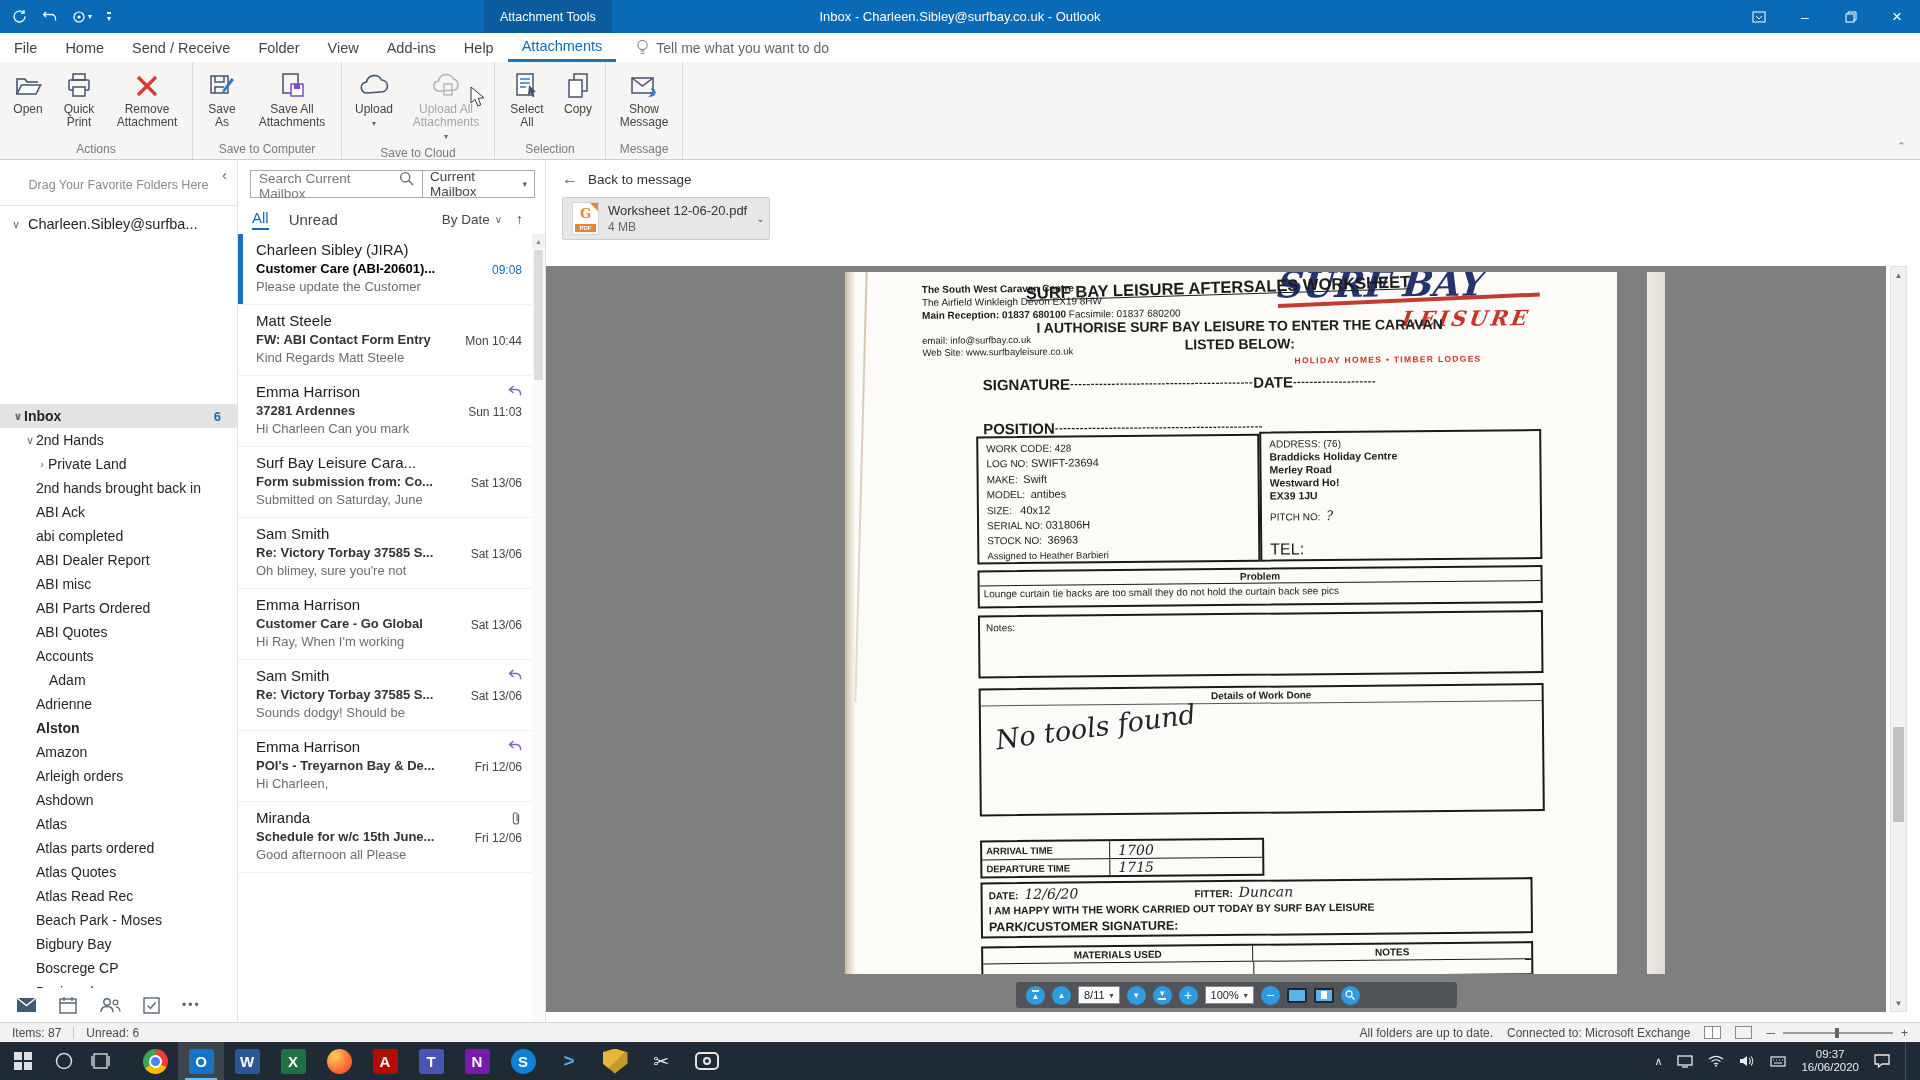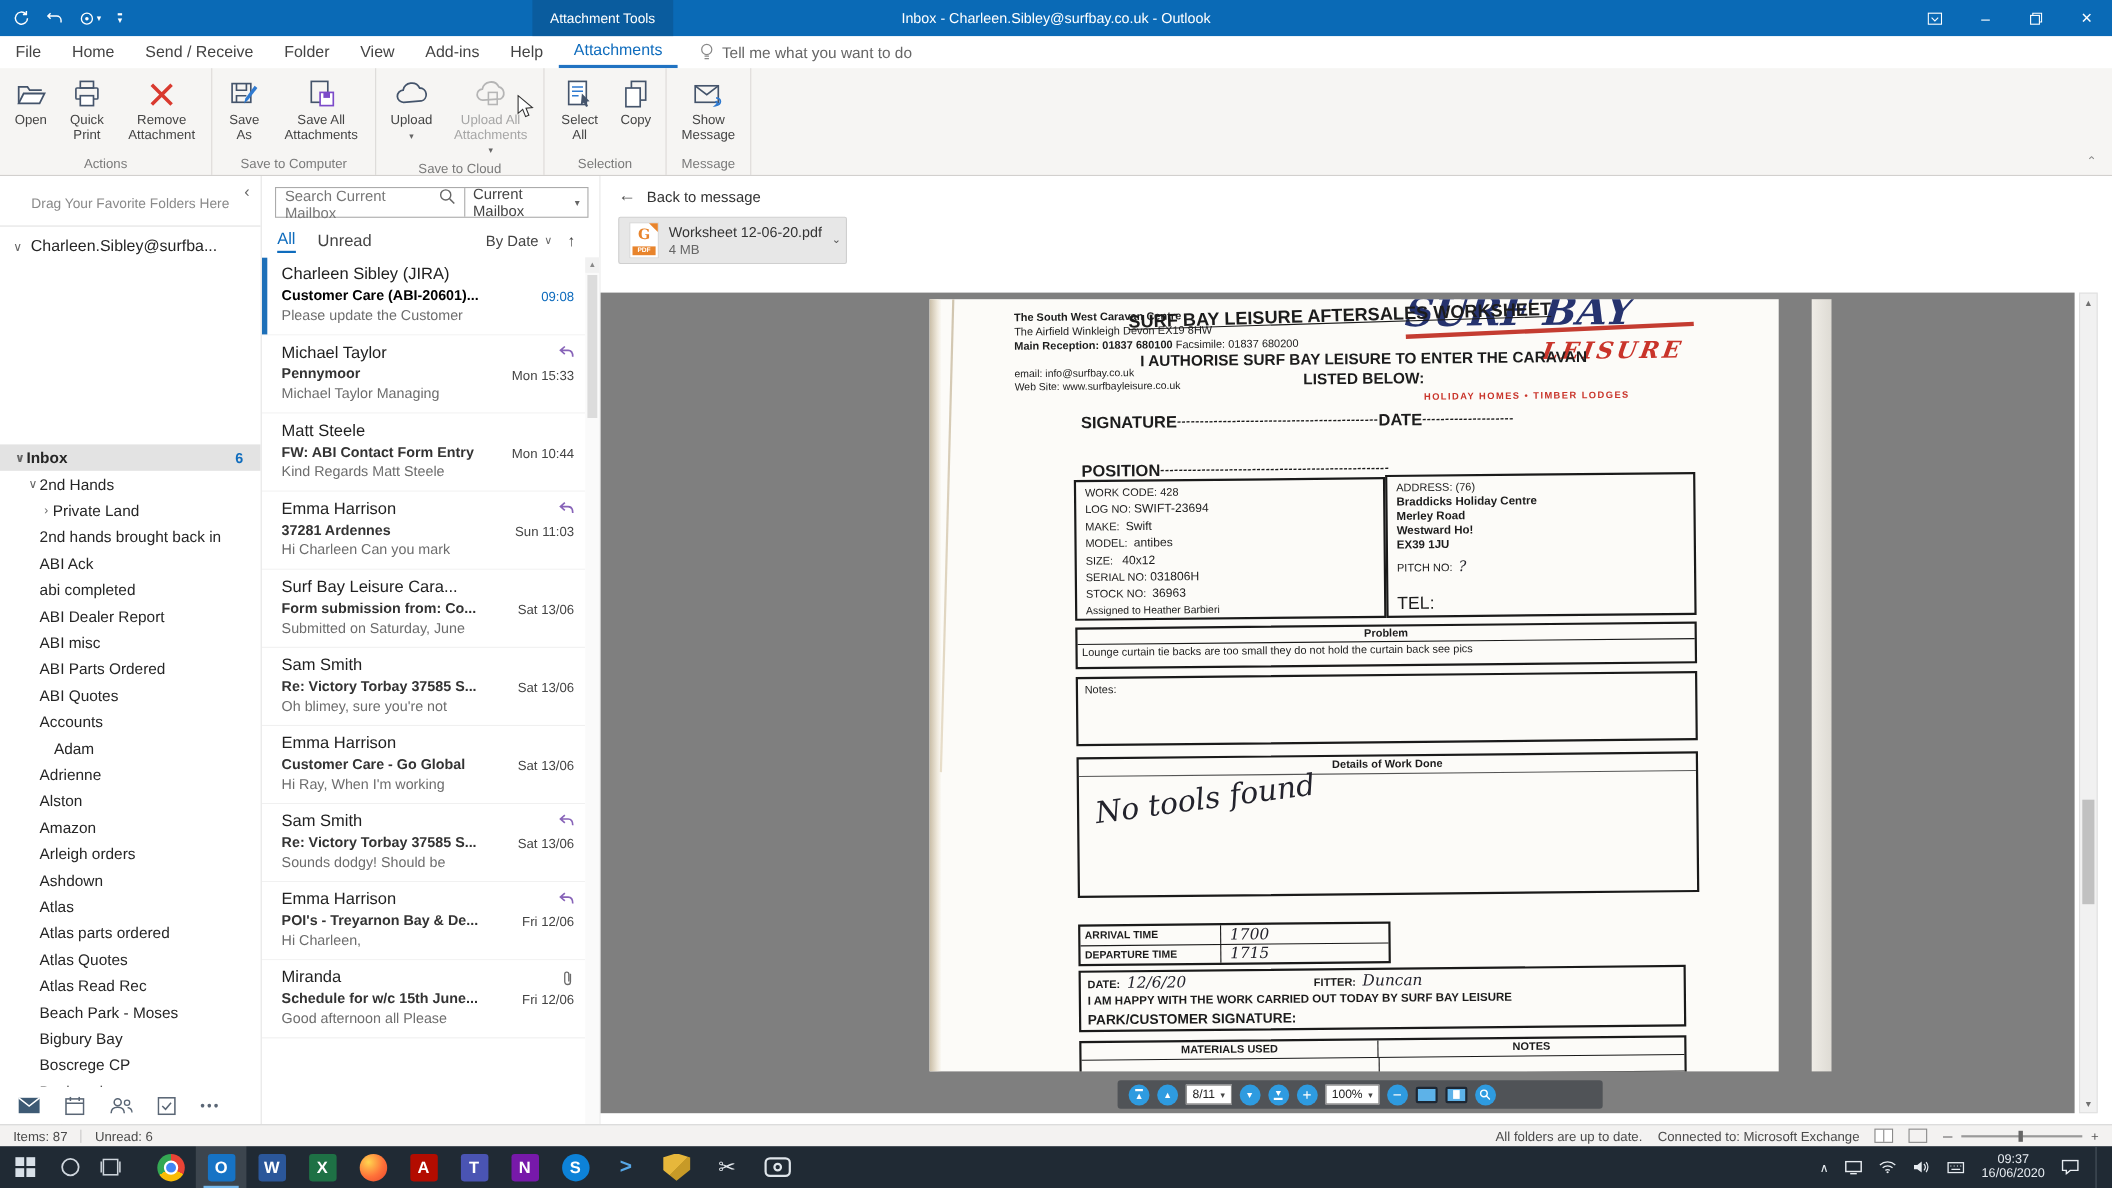--- a/index.html
+++ b/index.html
@@ -457,21 +457,21 @@
           <span>Accounts</span>
         </div>
         <div class="frow" style="padding-left: 37px;">
           <span class="fchev"></span>
           <span>Adam</span>
         </div>
         <div class="frow" style="padding-left: 24px;">
           <span class="fchev"></span>
           <span>Adrienne</span>
         </div>
-        <div class="frow" style="padding-left: 24px;">
+        <div class="frow" style="padding-left: 24px; font-weight: bold;">
           <span class="fchev"></span>
           <span>Alston</span>
         </div>
         <div class="frow" style="padding-left: 24px;">
           <span class="fchev"></span>
           <span>Amazon</span>
         </div>
         <div class="frow" style="padding-left: 24px;">
           <span class="fchev"></span>
           <span>Arleigh orders</span>
@@ -574,34 +574,20 @@
       <span class="sort-up">↑</span>
     </div>
     <div id="email-list">
         <div class="email-item unread">
           <span class="bar"></span>
           <div class="e-sender">Charleen Sibley (JIRA)</div>
           <div class="e-subject">Customer Care (ABI-20601)...</div>
           <div class="e-preview">Please update the Customer</div>
           <span class="e-time">09:08</span>
           <span class="e-icons"></span>
-        </div>
-        <div class="email-item">
-          <span class="bar"></span>
-          <div class="e-sender">Michael Taylor</div>
-          <div class="e-subject">Pennymoor</div>
-          <div class="e-preview">Michael Taylor  Managing</div>
-          <span class="e-time">Mon 15:33</span>
-          <span class="e-icons">
-            <span>
-              <svg width="14" height="12" viewBox="0 0 14 12">
-                <path d="M5.5 1L1.5 4.5 5.5 8M1.5 4.5h7c2.8 0 4.2 2.2 4.2 5.8" fill="none" stroke="#8763b8" stroke-width="1.5"></path>
-              </svg>
-            </span>
-          </span>
         </div>
         <div class="email-item">
           <span class="bar"></span>
           <div class="e-sender">Matt Steele</div>
           <div class="e-subject">FW: ABI Contact Form Entry</div>
           <div class="e-preview">Kind Regards  Matt Steele</div>
           <span class="e-time">Mon 10:44</span>
           <span class="e-icons"></span>
         </div>
         <div class="email-item">

